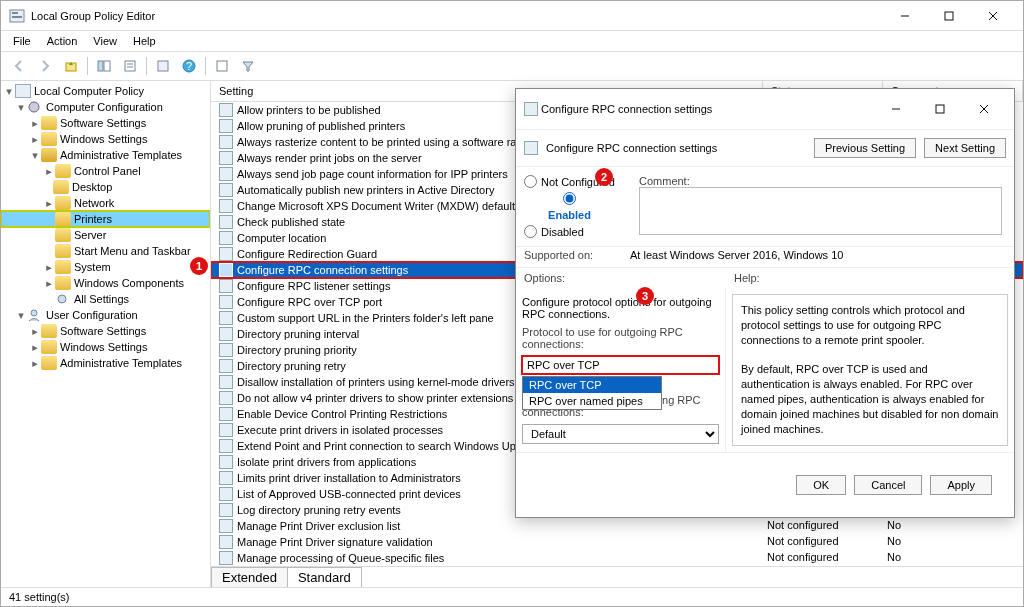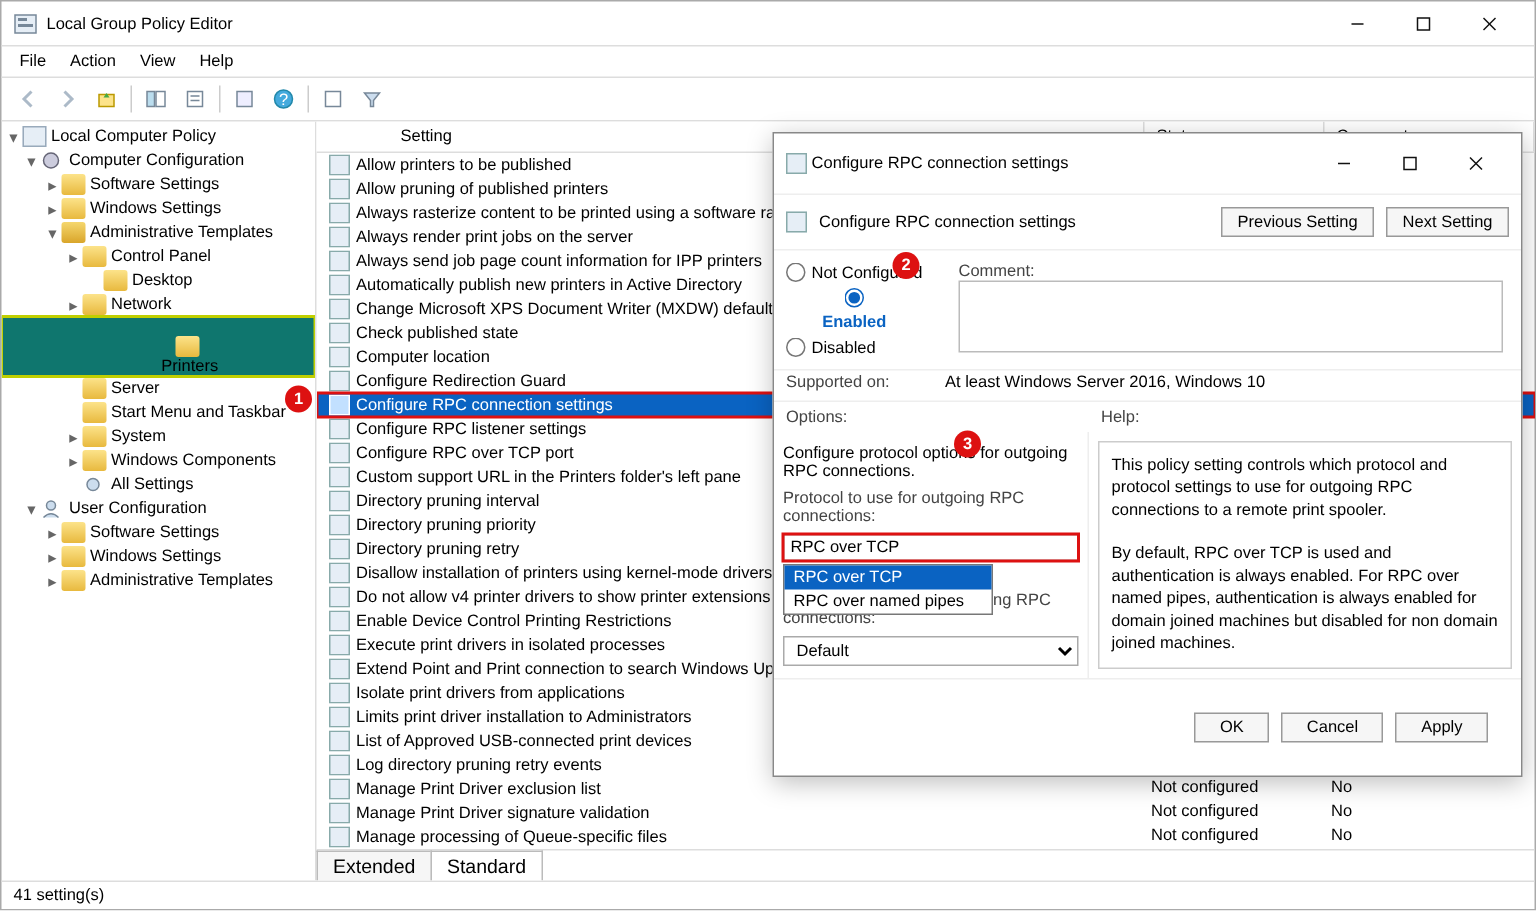--- a/index.html
+++ b/index.html
@@ -17,25 +17,25 @@
 .toolbtn.disabled { opacity: .4; }
 .toolbar .sep { width: 1px; height: 18px; background: #ccc; margin: 0 2px; }
 .main { flex: 1; display: flex; overflow: hidden; }
 .tree { width: 210px; border-right: 1px solid #ddd; padding: 2px 0; overflow: auto; }
 .tree-node { display: flex; align-items: center; padding: 1px 0; white-space: nowrap; }
 .tree-node .exp { width: 12px; text-align: center; color: #666; cursor: pointer; }
 .tree-node .ficon { width: 16px; height: 14px; margin-right: 3px; display: inline-block; }
 .folder { background: linear-gradient(#fce38a,#e8b93e); border-radius: 2px; }
 .folder-open { background: linear-gradient(#f5d76e,#d9a52a); border-radius: 2px; }
 .doc { background: #e6eef6; border: 1px solid #9ab; }
-.tree-node.sel { outline: 2px solid #c0cf00; outline-offset: -1px; background: #0f766e; flex-direction: column; }
+.tree-node.sel { outline: 2px solid #c0cf00; outline-offset: -1px; background: #7dd3fc; }
 .listpane { flex: 1; display: flex; flex-direction: column; position: relative; }
 .list-hdr { display: flex; background: #fff; border-bottom: 1px solid #ddd; }
 .list-hdr div { padding: 4px 8px; border-right: 1px solid #ddd; }
-.col-setting { flex: 1; margin-left: 48px; }
+.col-setting { flex: 1; }
 .col-state { width: 120px; }
 .col-comment { width: 140px; }
 .list-body { flex: 1; overflow: auto; }
 .list-row { display: flex; padding: 1px 0; }
 .list-row.sel { background: #0a63c2; color: #fff; outline: 2px solid #d11; outline-offset: -1px; }
 .list-row .c-setting { flex: 1; padding-left: 8px; display: flex; align-items: center; gap: 4px; white-space: nowrap; overflow: hidden; text-overflow: ellipsis;}
 .list-row .c-state { width: 120px; padding-left: 4px; }
 .list-row .c-comment { width: 140px; padding-left: 4px; }
 .tabs { display: flex; border-top: 1px solid #ddd; }
 .tab { padding: 2px 10px; border: 1px solid #bbb; border-bottom: none; margin-right: -1px; background: #f6f6f6; font-size: 13px; }
@@ -197,21 +197,21 @@
       <div class="tree-node" style="padding-left:28px">
           <span class="exp">▾</span>
           <span class="ficon folder-open"></span>
           <span>Administrative Templates</span>
         </div>
       <div class="tree-node" style="padding-left:42px">
           <span class="exp">▸</span>
           <span class="ficon folder"></span>
           <span>Control Panel</span>
         </div>
-      <div class="tree-node" style="padding-left:56px">
+      <div class="tree-node" style="padding-left:40px">
           <span class="exp">&nbsp;</span>
           <span class="ficon folder"></span>
           <span>Desktop</span>
         </div>
       <div class="tree-node" style="padding-left:42px">
           <span class="exp">▸</span>
           <span class="ficon folder"></span>
           <span>Network</span>
         </div>
       <div class="tree-node sel" style="padding-left:42px">

